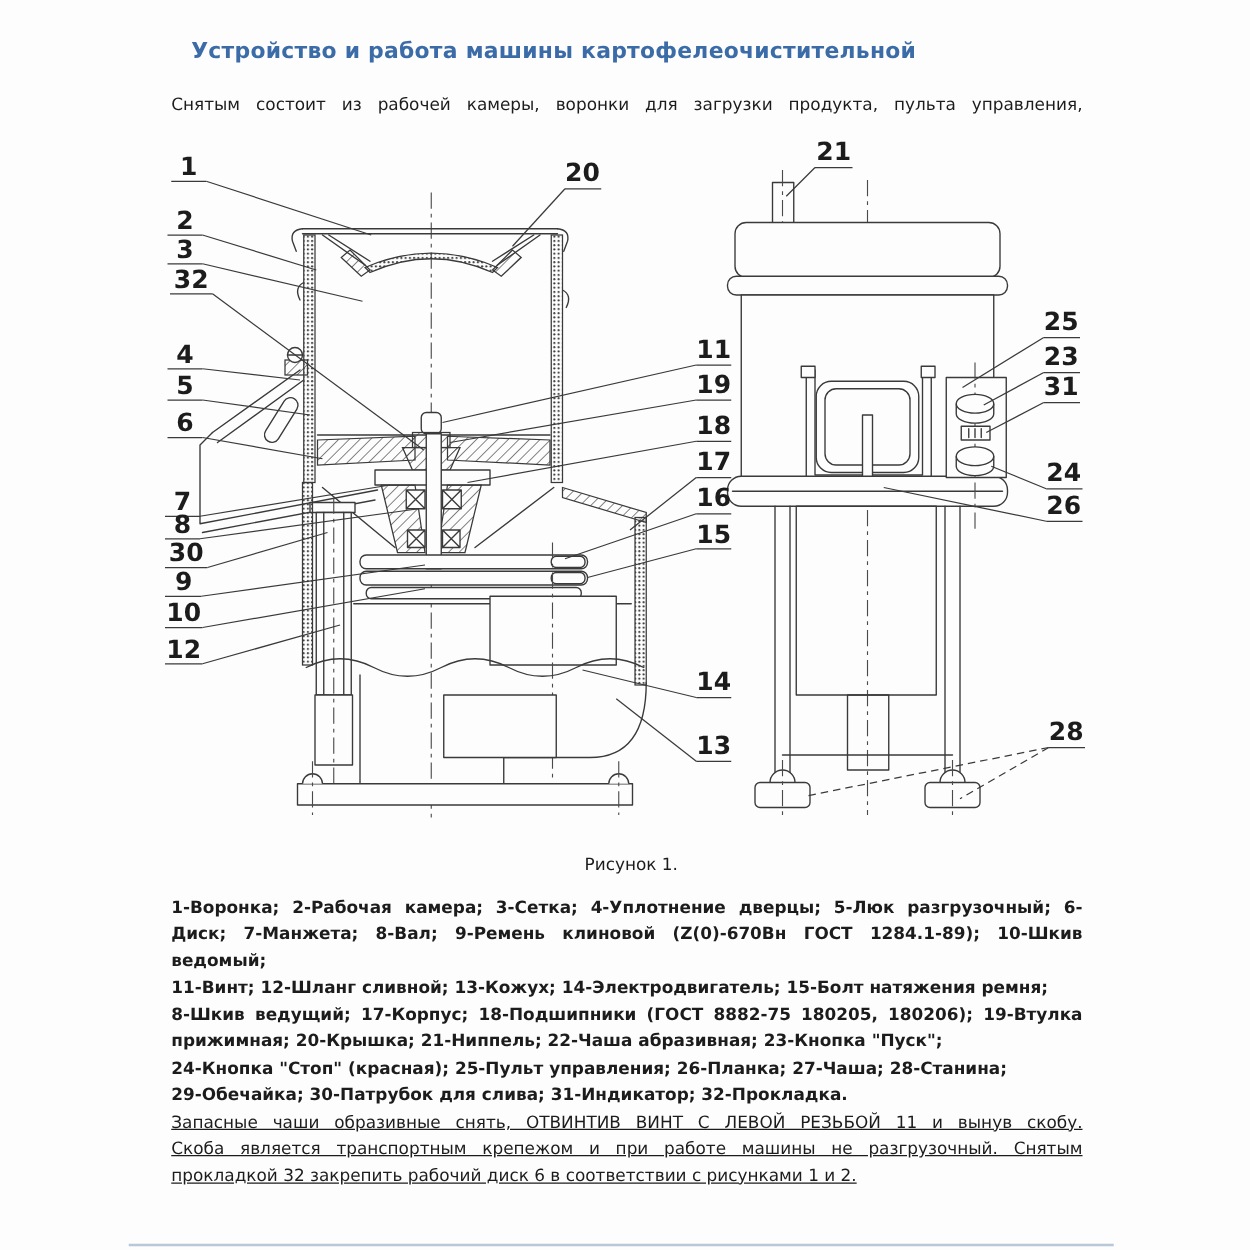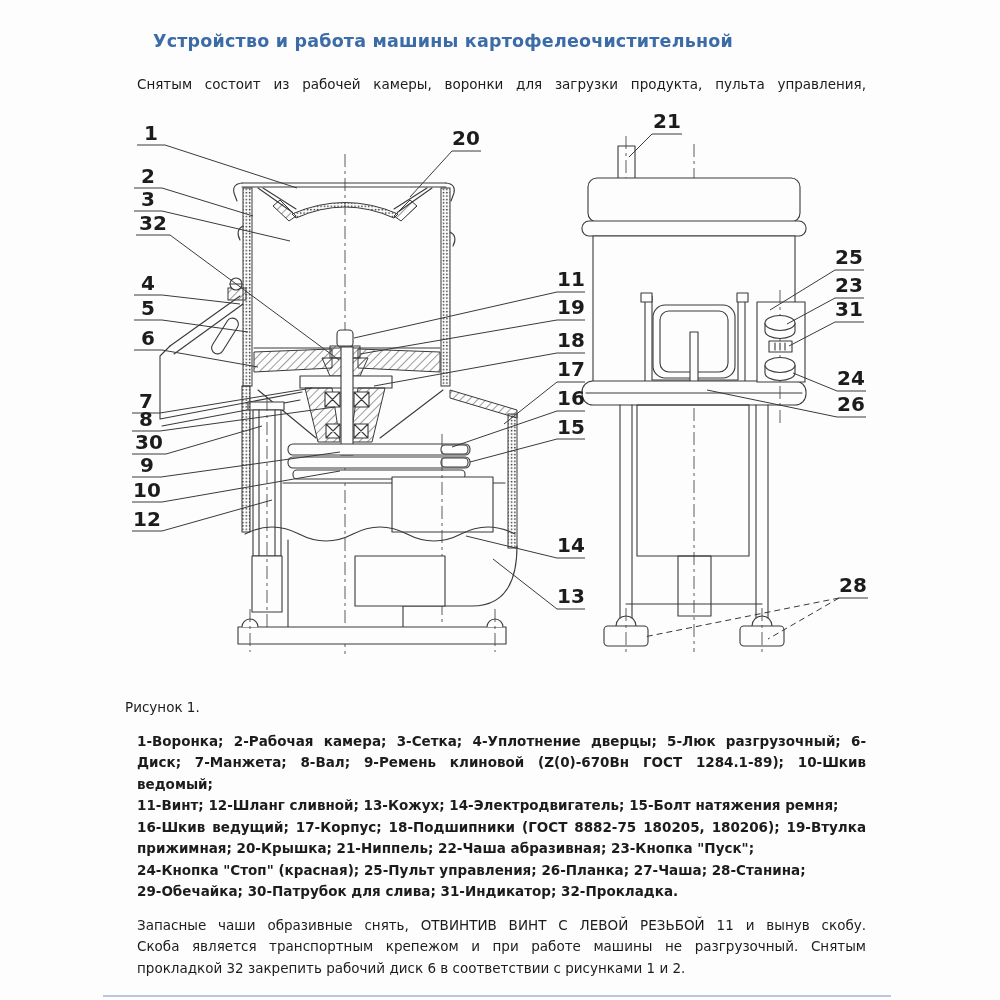--- a/index.html
+++ b/index.html
@@ -8,26 +8,26 @@
     font-family:"DejaVu Sans","Liberation Sans",sans-serif;color:#1c1c1c;
   }
   .page{padding:12px 0 0 137px;}
   h1{
     font-size:17.5px;line-height:26px;font-weight:bold;margin:16px;
     color:#3c6ca8;letter-spacing:.2px;
   }
   .para{width:729px;font-size:13.5px;line-height:21.5px;}
   #intro{margin-top:20px;}
   #parts{margin-top:13px;font-weight:bold;}
-  #notes{margin-top:12px;}
+  #notes{text-decoration:underline;}
   .tline{white-space:nowrap;}
   .tline.fill{white-space:normal;text-align:justify;text-align-last:justify;}
   .figure-wrap{margin-left:-12px;margin-top:10px;width:790px;}
   .figure-wrap svg{display:block;}
-  .caption{width:760px;text-align:left;font-size:13.5px;line-height:21px;margin-top:16px;}
+  .caption{width:760px;text-align:center;font-size:13.5px;line-height:21px;margin-top:1px;}
   .bottom-rule{position:absolute;left:103px;top:995px;width:788px;height:2px;background:#b9c8d8;}
 
   
   .ln{stroke:#3a3a3a;stroke-width:1.1;fill:none;stroke-linecap:round;stroke-linejoin:round;}
   .lnf{stroke:#3a3a3a;stroke-width:1.1;fill:#fdfdfd;stroke-linejoin:round;}
   .hatch{fill:url(#hatchP);stroke:#3a3a3a;stroke-width:1;}
   .dots{fill:url(#dotsP);stroke:#3a3a3a;stroke-width:1;}
   .cdash{stroke:#4a4a4a;stroke-width:.9;fill:none;stroke-dasharray:13 4 3 4;}
   .callout-line{stroke:#3a3a3a;stroke-width:1;fill:none;}
   .callout-line.dashedL{stroke-dasharray:6 4;}
@@ -361,21 +361,21 @@
     </svg>
 
     <div class="caption">Рисунок 1.</div>
   </div>
 
   <div class="para" id="parts">
       <div class="tline fill">1-Воронка; 2-Рабочая камера; 3-Сетка; 4-Уплотнение дверцы; 5-Люк разгрузочный; 6-</div>
       <div class="tline fill">Диск; 7-Манжета; 8-Вал; 9-Ремень клиновой (Z(0)-670Вн ГОСТ 1284.1-89); 10-Шкив</div>
       <div class="tline">ведомый;</div>
       <div class="tline">11-Винт; 12-Шланг сливной; 13-Кожух; 14-Электродвигатель; 15-Болт натяжения ремня;</div>
-      <div class="tline fill">16-Шкив ведущий; 17-Корпус; 18-Подшипники (ГОСТ 8882-75 180205, 180206); 19-Втулка</div>
+      <div class="tline fill">8-Шкив ведущий; 17-Корпус; 18-Подшипники (ГОСТ 8882-75 180205, 180206); 19-Втулка</div>
       <div class="tline">прижимная; 20-Крышка; 21-Ниппель; 22-Чаша абразивная; 23-Кнопка "Пуск";</div>
       <div class="tline">24-Кнопка "Стоп" (красная); 25-Пульт управления; 26-Планка; 27-Чаша; 28-Станина;</div>
       <div class="tline">29-Обечайка; 30-Патрубок для слива; 31-Индикатор; 32-Прокладка.</div>
     </div>
 
   <div class="para" id="notes">
       <div class="tline fill">Запасные чаши образивные снять, ОТВИНТИВ ВИНТ С ЛЕВОЙ РЕЗЬБОЙ 11 и вынув скобу.</div>
       <div class="tline fill">Скоба является транспортным крепежом и при работе машины не разгрузочный. Снятым</div>
       <div class="tline">прокладкой 32 закрепить рабочий диск 6 в соответствии с рисунками 1 и 2.</div>
     </div>

